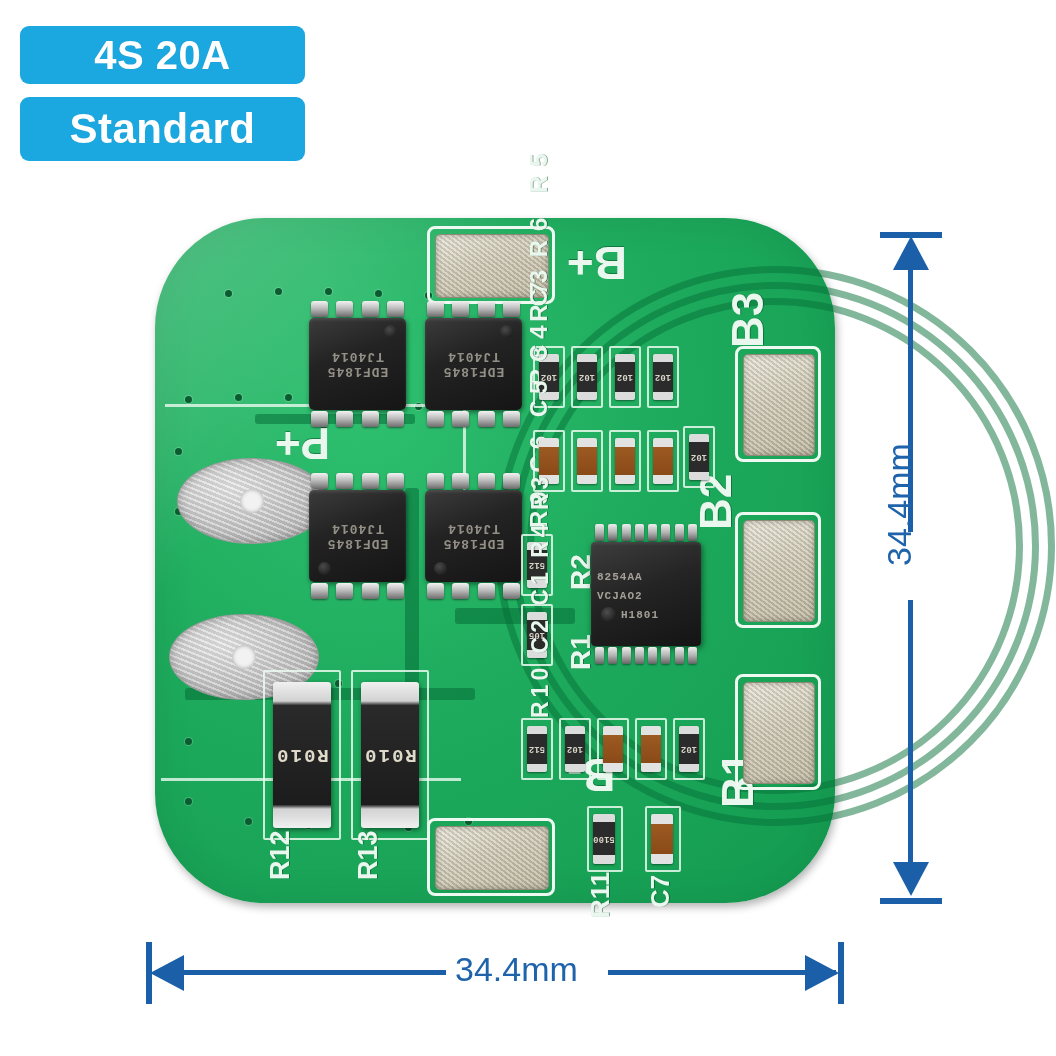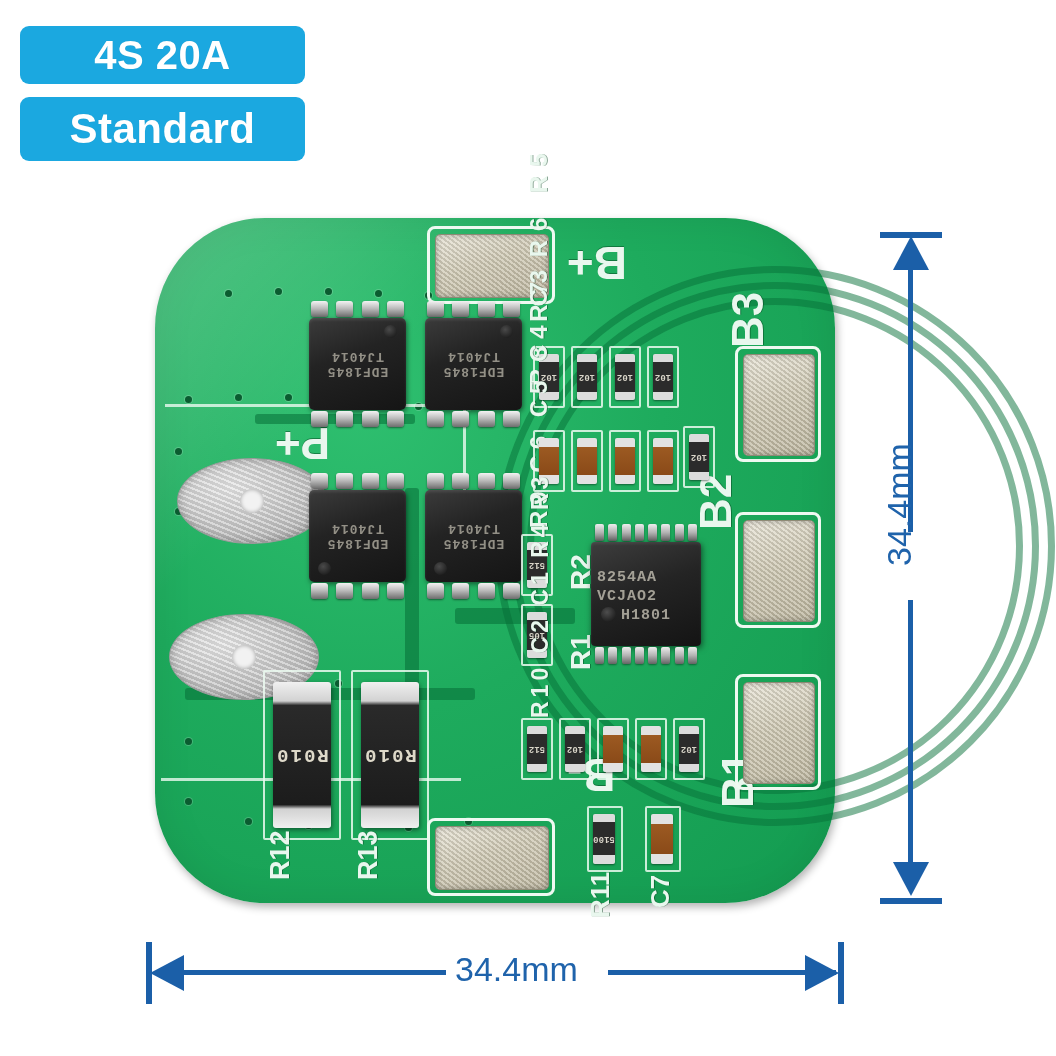--- a/index.html
+++ b/index.html
@@ -114,21 +114,21 @@
 
   
   #ic-bms .body{
     position:absolute;left:0;right:0;top:18px;bottom:18px;
     background:linear-gradient(160deg,#3d3d3d 0%,#242424 45%,#141414 100%);
     border-radius:4px;
     box-shadow:1px 2px 6px rgba(0,0,0,.55), inset 0 2px 3px rgba(255,255,255,.08);
   }
   #ic-bms .mark{
     position:absolute;left:6px;right:4px;top:26px;
-    color:#c3bfb2;font-size:15px;font-weight:bold;line-height:19px;
+    color:#c3bfb2;font-size:11px;font-weight:bold;line-height:19px;
     letter-spacing:1px;font-family:"Liberation Mono", monospace;opacity:.8;
   }
   #ic-bms .pindot{position:absolute;left:10px;bottom:24px;width:15px;height:15px;border-radius:50%;
        background:radial-gradient(circle at 40% 35%,#4e4e4e,#0e0e0e);}
   #ic-bms .pinrow{position:absolute;left:4px;right:4px;display:flex;justify-content:space-between;}
   #ic-bms .pin{width:9px;height:17px;border-radius:2px;
        background:linear-gradient(180deg,#ededed 0%,#b3b3b3 50%,#636363 100%);
        box-shadow:0 1px 2px rgba(0,0,0,.4);}
 
   

